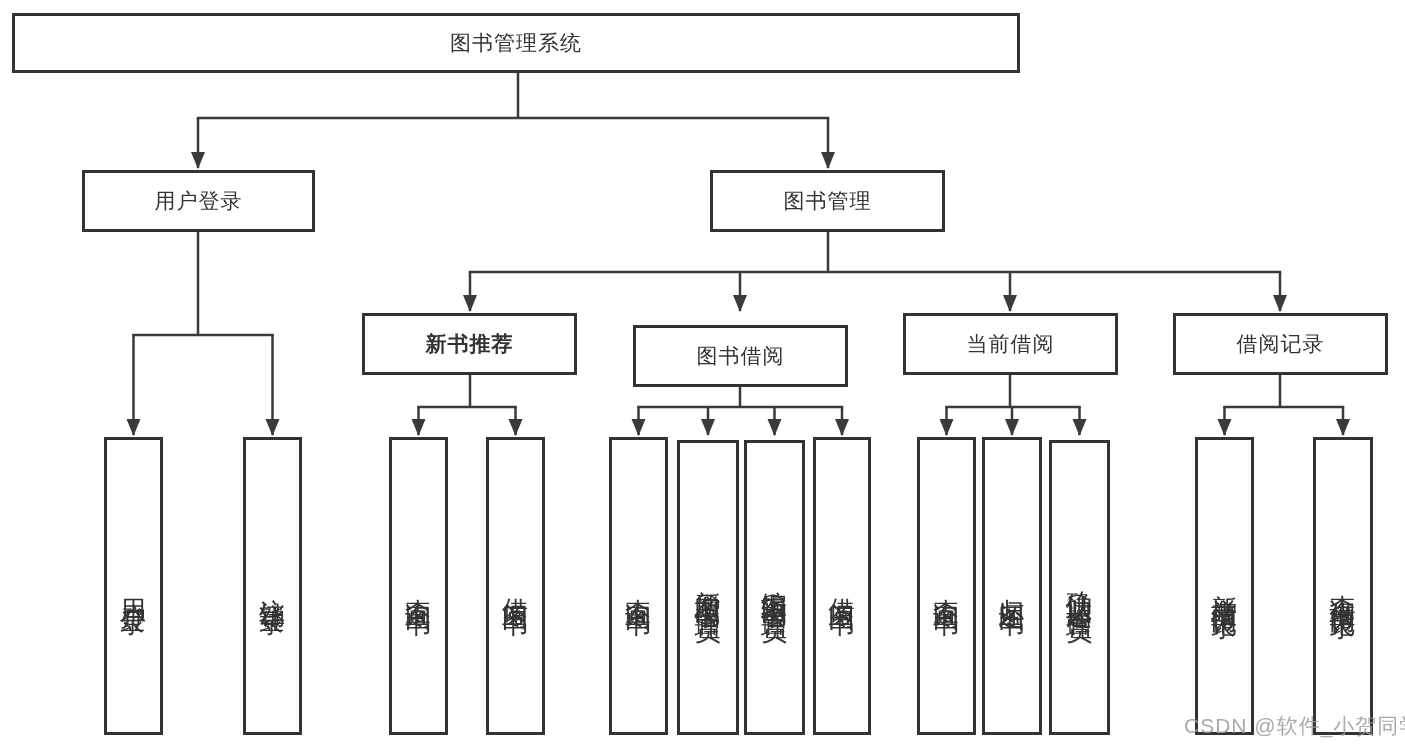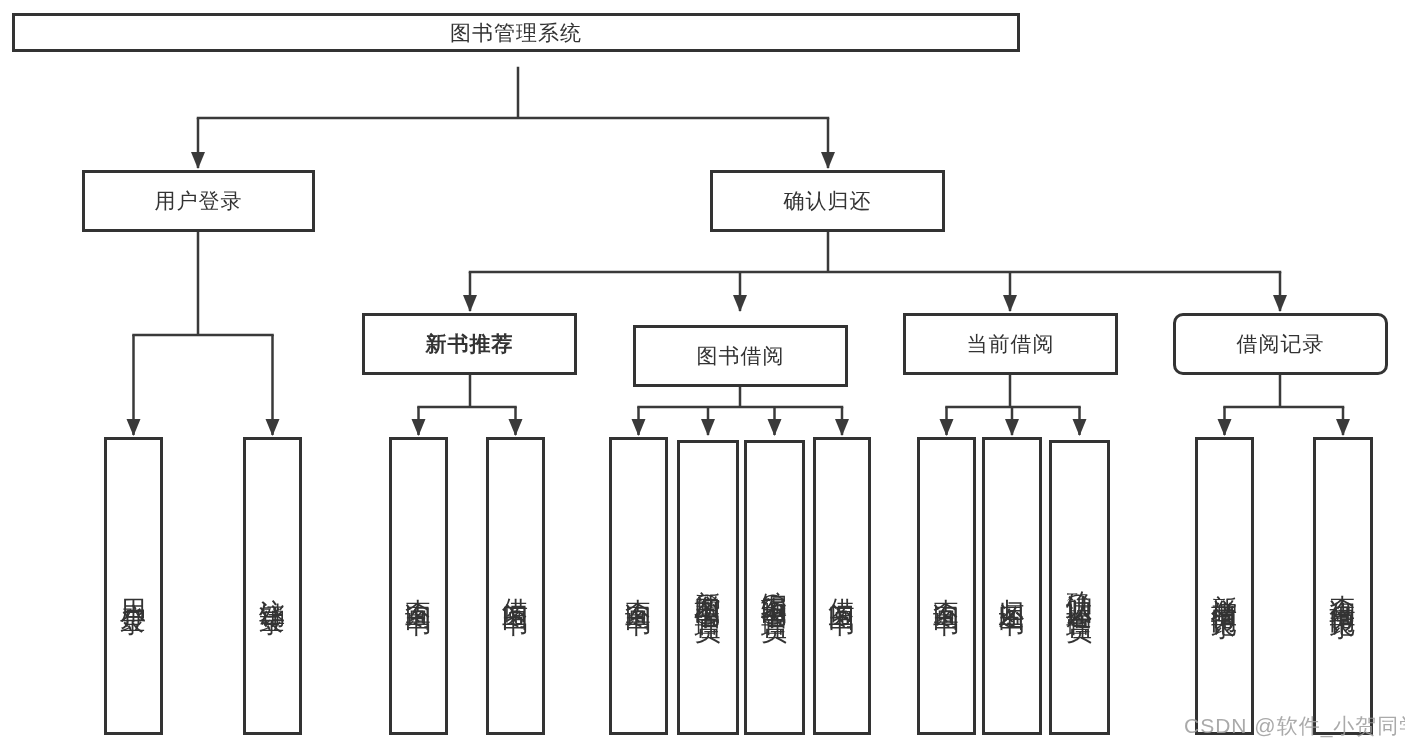--- a/index.html
+++ b/index.html
@@ -87,29 +87,29 @@
     <line x1="708" y1="407" x2="708" y2="435" stroke="#3a3a3a" stroke-width="2.5" marker-end="url(#arrow)"></line>
     <line x1="774.5" y1="407" x2="774.5" y2="435" stroke="#3a3a3a" stroke-width="2.5" marker-end="url(#arrow)"></line>
     <line x1="842" y1="407" x2="842" y2="435" stroke="#3a3a3a" stroke-width="2.5" marker-end="url(#arrow)"></line>
     <line x1="946.5" y1="407" x2="946.5" y2="435" stroke="#3a3a3a" stroke-width="2.5" marker-end="url(#arrow)"></line>
     <line x1="1012" y1="407" x2="1012" y2="435" stroke="#3a3a3a" stroke-width="2.5" marker-end="url(#arrow)"></line>
     <line x1="1079.5" y1="407" x2="1079.5" y2="435" stroke="#3a3a3a" stroke-width="2.5" marker-end="url(#arrow)"></line>
     <line x1="1224.5" y1="407" x2="1224.5" y2="435" stroke="#3a3a3a" stroke-width="2.5" marker-end="url(#arrow)"></line>
     <line x1="1343" y1="407" x2="1343" y2="435" stroke="#3a3a3a" stroke-width="2.5" marker-end="url(#arrow)"></line>
   </svg>
 
-  <div class="node" style="left:12px; top:13px; width:1008px; height:39px;">图书管理系统</div>
+  <div class="node" style="left:12px; top:13px; width:1008px; height:60px;">图书管理系统</div>
 
   <div class="node" style="left:82px; top:170px; width:233px; height:62px;">用户登录</div>
-  <div class="node" style="left:710px; top:170px; width:235px; height:62px;">确认归还</div>
+  <div class="node" style="left:710px; top:170px; width:235px; height:62px;">图书管理</div>
 
   <div class="node" style="left:362px; top:313px; width:215px; height:62px;font-weight:bold;">新书推荐</div>
   <div class="node" style="left:633px; top:325px; width:215px; height:62px;">图书借阅</div>
   <div class="node" style="left:903px; top:313px; width:215px; height:62px;font-family:Liberation Serif, serif;">当前借阅</div>
-  <div class="node" style="left:1173px; top:313px; width:215px; height:62px;border-radius:10px;">借阅记录</div>
+  <div class="node" style="left:1173px; top:313px; width:215px; height:62px;">借阅记录</div>
 
   <div class="node leaf" style="left:104px; top:437px; width:59px; height:298px;">用户登录</div>
   <div class="node leaf" style="left:243px; top:437px; width:59px; height:298px;">注销登录</div>
 
   <div class="node leaf" style="left:389px; top:437px; width:59px; height:298px;">查询图书</div>
   <div class="node leaf" style="left:486px; top:437px; width:59px; height:298px;">借阅图书</div>
 
   <div class="node leaf" style="left:609px; top:437px; width:59px; height:298px;">查询图书</div>
   <div class="node leaf" style="left:677px; top:440px; width:62px; height:295px;">新增图书（管理员）</div>
   <div class="node leaf" style="left:744px; top:440px; width:61px; height:295px;">编辑图书（管理员）</div>

